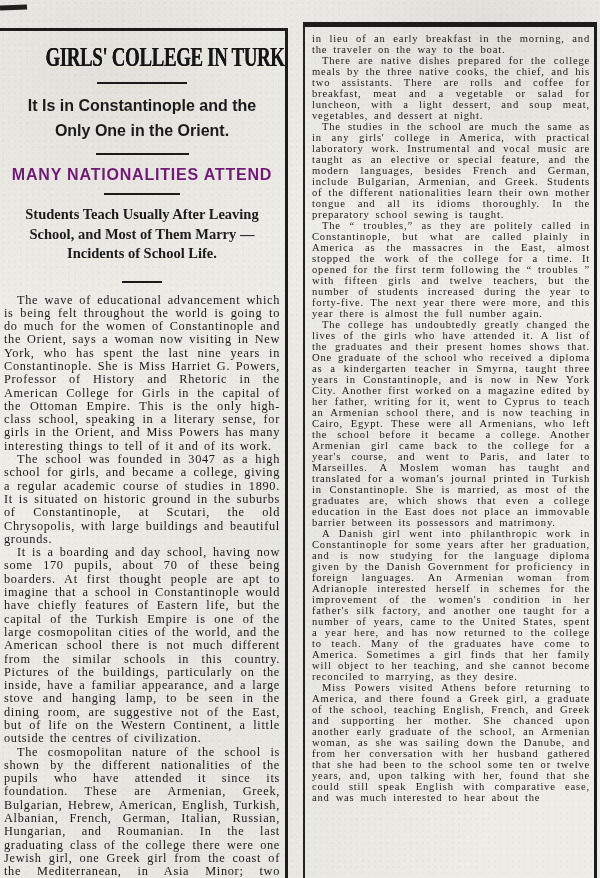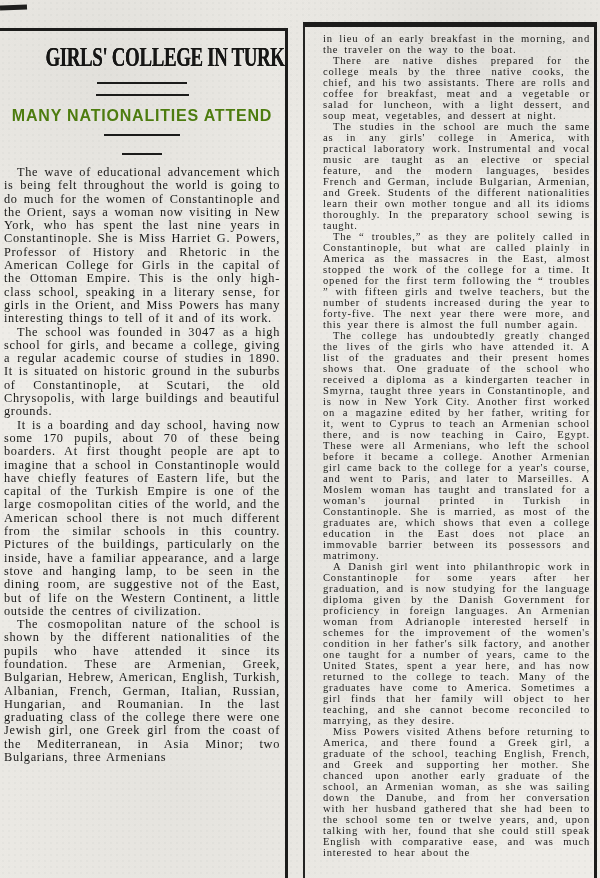--- a/index.html
+++ b/index.html
@@ -55,21 +55,21 @@
   .deck {
     margin: 9px 4px 0 4px;
     font-family: "Liberation Sans", "DejaVu Sans", sans-serif;
     font-weight: bold; font-size: 16px; line-height: 25px;
     text-align: center; color: #1b1b1a;
   }
   .subhead {
     margin: 11px 0 0 0;
     font-family: "Liberation Sans", "DejaVu Sans", sans-serif;
     font-weight: bold; font-size: 16px; letter-spacing: 0.8px;
-    text-align: center; color: #4d7c0f;
+    text-align: center; color: #701a75;
   }
   .subdeck {
     margin: 10px 6px 0 6px;
     font-weight: bold; font-size: 14.5px; line-height: 19.5px;
     text-align: center; color: #1c1c1b;
   }
   .body-left {
     margin-top: 11px;
     font-size: 12.3px; line-height: 13.3px;
     letter-spacing: 0.7px; word-spacing: 1.5px;
@@ -88,36 +88,38 @@
     border-left: 2px solid #242423;
     border-right: 3px solid #1c1c1b;
     padding: 6px 4px 0 7px;
     overflow: hidden;
   }
   .body-right {
     font-size: 10.6px; line-height: 11px;
     letter-spacing: 0.8px; word-spacing: 2.5px;
     text-align: justify;
   }
-  .body-right p { text-indent: 10px; margin-left: 11px; }
+  .body-right p { text-indent: 10px; }
   .body-right p.no-indent { text-indent: 0; }
 </style>
 </head>
 <body>
 
 <div>
 
   <div class="artifact-tl"></div>
 
   <div class="col-left">
     <h1 class="headline">GIRLS' COLLEGE IN TURKEY</h1>
     <div class="rule rule-1"></div>
+    <h2 class="deck">It Is in Constantinople and the Only One in the Orient.</h2>
     <div class="rule rule-2"></div>
     <h3 class="subhead">MANY NATIONALITIES ATTEND</h3>
     <div class="rule rule-3"></div>
+    <h4 class="subdeck">Students Teach Usually After Leaving School, and Most of Them Marry —Incidents of School Life.</h4>
     <div class="rule rule-4"></div>
 
     <div class="body-left">
       <p>The wave of educational advancement which is being felt throughout the world is going to do much for the women of Constantinople and the Orient, says a woman now visiting in New York, who has spent the last nine years in Constantinople. She is Miss Harriet G. Powers, Professor of History and Rhetoric in the American College for Girls in the capital of the Ottoman Empire. This is the only high-class school, speaking in a literary sense, for girls in the Orient, and Miss Powers has many interesting things to tell of it and of its work.</p>
       <p>The school was founded in 3047 as a high school for girls, and became a college, giving a regular academic course of studies in 1890. It is situated on historic ground in the suburbs of Constantinople, at Scutari, the old Chrysopolis, with large buildings and beautiful grounds.</p>
       <p>It is a boarding and day school, having now some 170 pupils, about 70 of these being boarders. At first thought people are apt to imagine that a school in Constantinople would have chiefly features of Eastern life, but the capital of the Turkish Empire is one of the large cosmopolitan cities of the world, and the American school there is not much different from the similar schools in this country. Pictures of the buildings, particularly on the inside, have a familiar appearance, and a large stove and hanging lamp, to be seen in the dining room, are suggestive not of the East, but of life on the Western Continent, a little outside the centres of civilization.</p>
       <p>The cosmopolitan nature of the school is shown by the different nationalities of the pupils who have attended it since its foundation. These are Armenian, Greek, Bulgarian, Hebrew, American, English, Turkish, Albanian, French, German, Italian, Russian, Hungarian, and Roumanian. In the last graduating class of the college there were one Jewish girl, one Greek girl from the coast of the Mediterranean, in Asia Minor; two Bulgarians, three Armenians</p>
     </div>
   </div>
 

